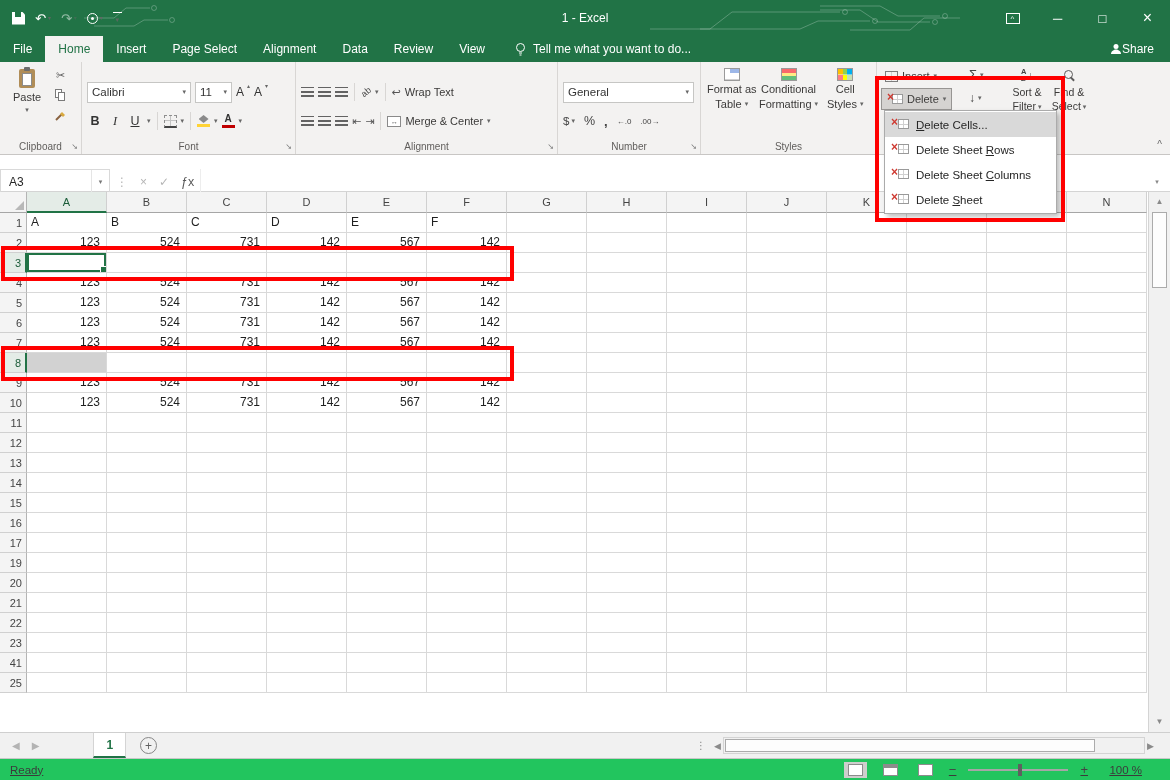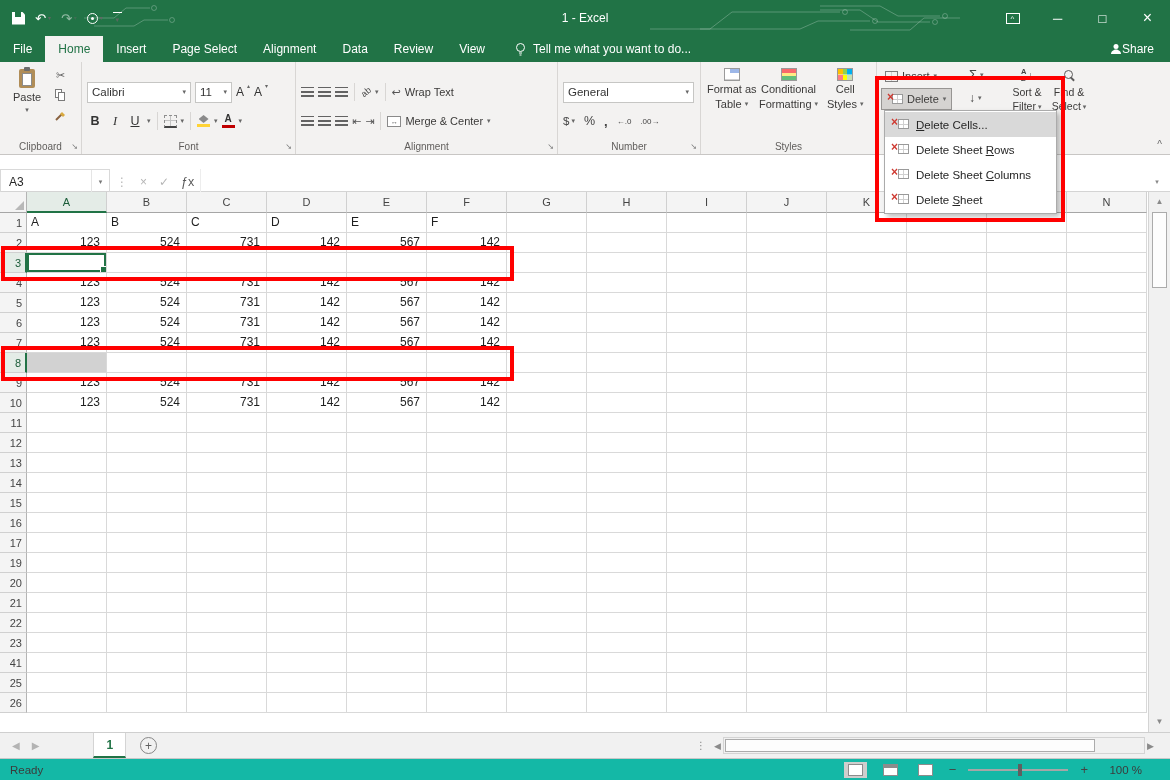--- a/index.html
+++ b/index.html
@@ -165,21 +165,21 @@
   .snav { color:#b3b3b3; font-size:10px; margin-left:12px; }
   .stab { margin-left:54px; height:100%; padding:0 12px; background:#fff; border-left:1px solid #d4d4d4; border-right:1px solid #d4d4d4; border-bottom:2px solid #217346; display:flex; align-items:center; color:#217346; font-weight:bold; font-size:12px; }
   .newsheet { margin-left:14px; width:17px; height:17px; border:1px solid #868686; border-radius:50%; color:#5f5f5f; font-size:12px; display:flex; align-items:center; justify-content:center; line-height:12px; }
   .sb-dots { margin-left:auto; color:#8a8a8a; font-size:10px; }
   .hscroll { display:flex; align-items:center; width:440px; margin-left:8px; margin-right:16px; gap:2px; }
   .harrow { color:#8a8a8a; font-size:9px; }
   .htrack { flex:1; height:17px; background:#f1f1f1; border:1px solid #d4d4d4; display:flex; align-items:center; }
   .hthumb { margin-left:1px; width:88%; height:13px; background:#fdfdfd; border:1px solid #ababab; }
 
   
-  .statusbar { height:22px; background:#14b8a6; border-top:1px solid #c8c8c8; display:flex; align-items:center; padding:0 10px; flex:none; font-size:11.5px; color:#3b3b3b; }
+  .statusbar { height:22px; background:#22c55e; border-top:1px solid #c8c8c8; display:flex; align-items:center; padding:0 10px; flex:none; font-size:11.5px; color:#3b3b3b;text-decoration:underline; }
   .sb-right { margin-left:auto; display:flex; align-items:center; gap:12px; padding-right:18px; }
   .vi-wrap { padding:2px 4px; display:flex; }
   .vi-wrap.active { background:#cfcecd; }
   .vi { width:15px; height:12px; border:1px solid #8c8c8c; background:#fff; }
   .vi.layout { background:linear-gradient(#8c8c8c 0 3px,#fff 3px); }
   .vi.break { background:#fff; box-shadow:inset 0 0 0 1px #fff, inset 7px 0 0 -6px #8c8c8c; }
   .zbtn { font-size:13px; color:#444; }
   .zslider { width:100px; height:2px; background:#a6a6a6; position:relative; }
   .zslider::before { content:""; position:absolute; left:50%; top:-2px; width:1px; height:6px; background:#a6a6a6; }
   .zthumb { position:absolute; left:50%; top:-5px; width:4px; height:12px; background:#5f5f5f; }
@@ -908,37 +908,20 @@
           <div class="cell"></div>
           <div class="cell"></div>
           <div class="cell"></div>
           <div class="cell"></div>
           <div class="cell"></div>
           <div class="cell"></div>
           <div class="cell"></div>
           <div class="cell"></div>
           <div class="cell"></div>
         </div>
-        <div class="grow">
-          <div class="rowh">26</div>
-          <div class="cell"></div>
-          <div class="cell"></div>
-          <div class="cell"></div>
-          <div class="cell"></div>
-          <div class="cell"></div>
-          <div class="cell"></div>
-          <div class="cell"></div>
-          <div class="cell"></div>
-          <div class="cell"></div>
-          <div class="cell"></div>
-          <div class="cell"></div>
-          <div class="cell"></div>
-          <div class="cell"></div>
-          <div class="cell"></div>
-        </div>
       </div>
     <div class="vscroll">
       <span class="varrow top">▲</span>
       <div class="vthumb"></div>
       <span class="varrow bottom">▼</span>
     </div>
   </div>
 
   <div class="sheetbar">
     <span class="snav">◀</span>

